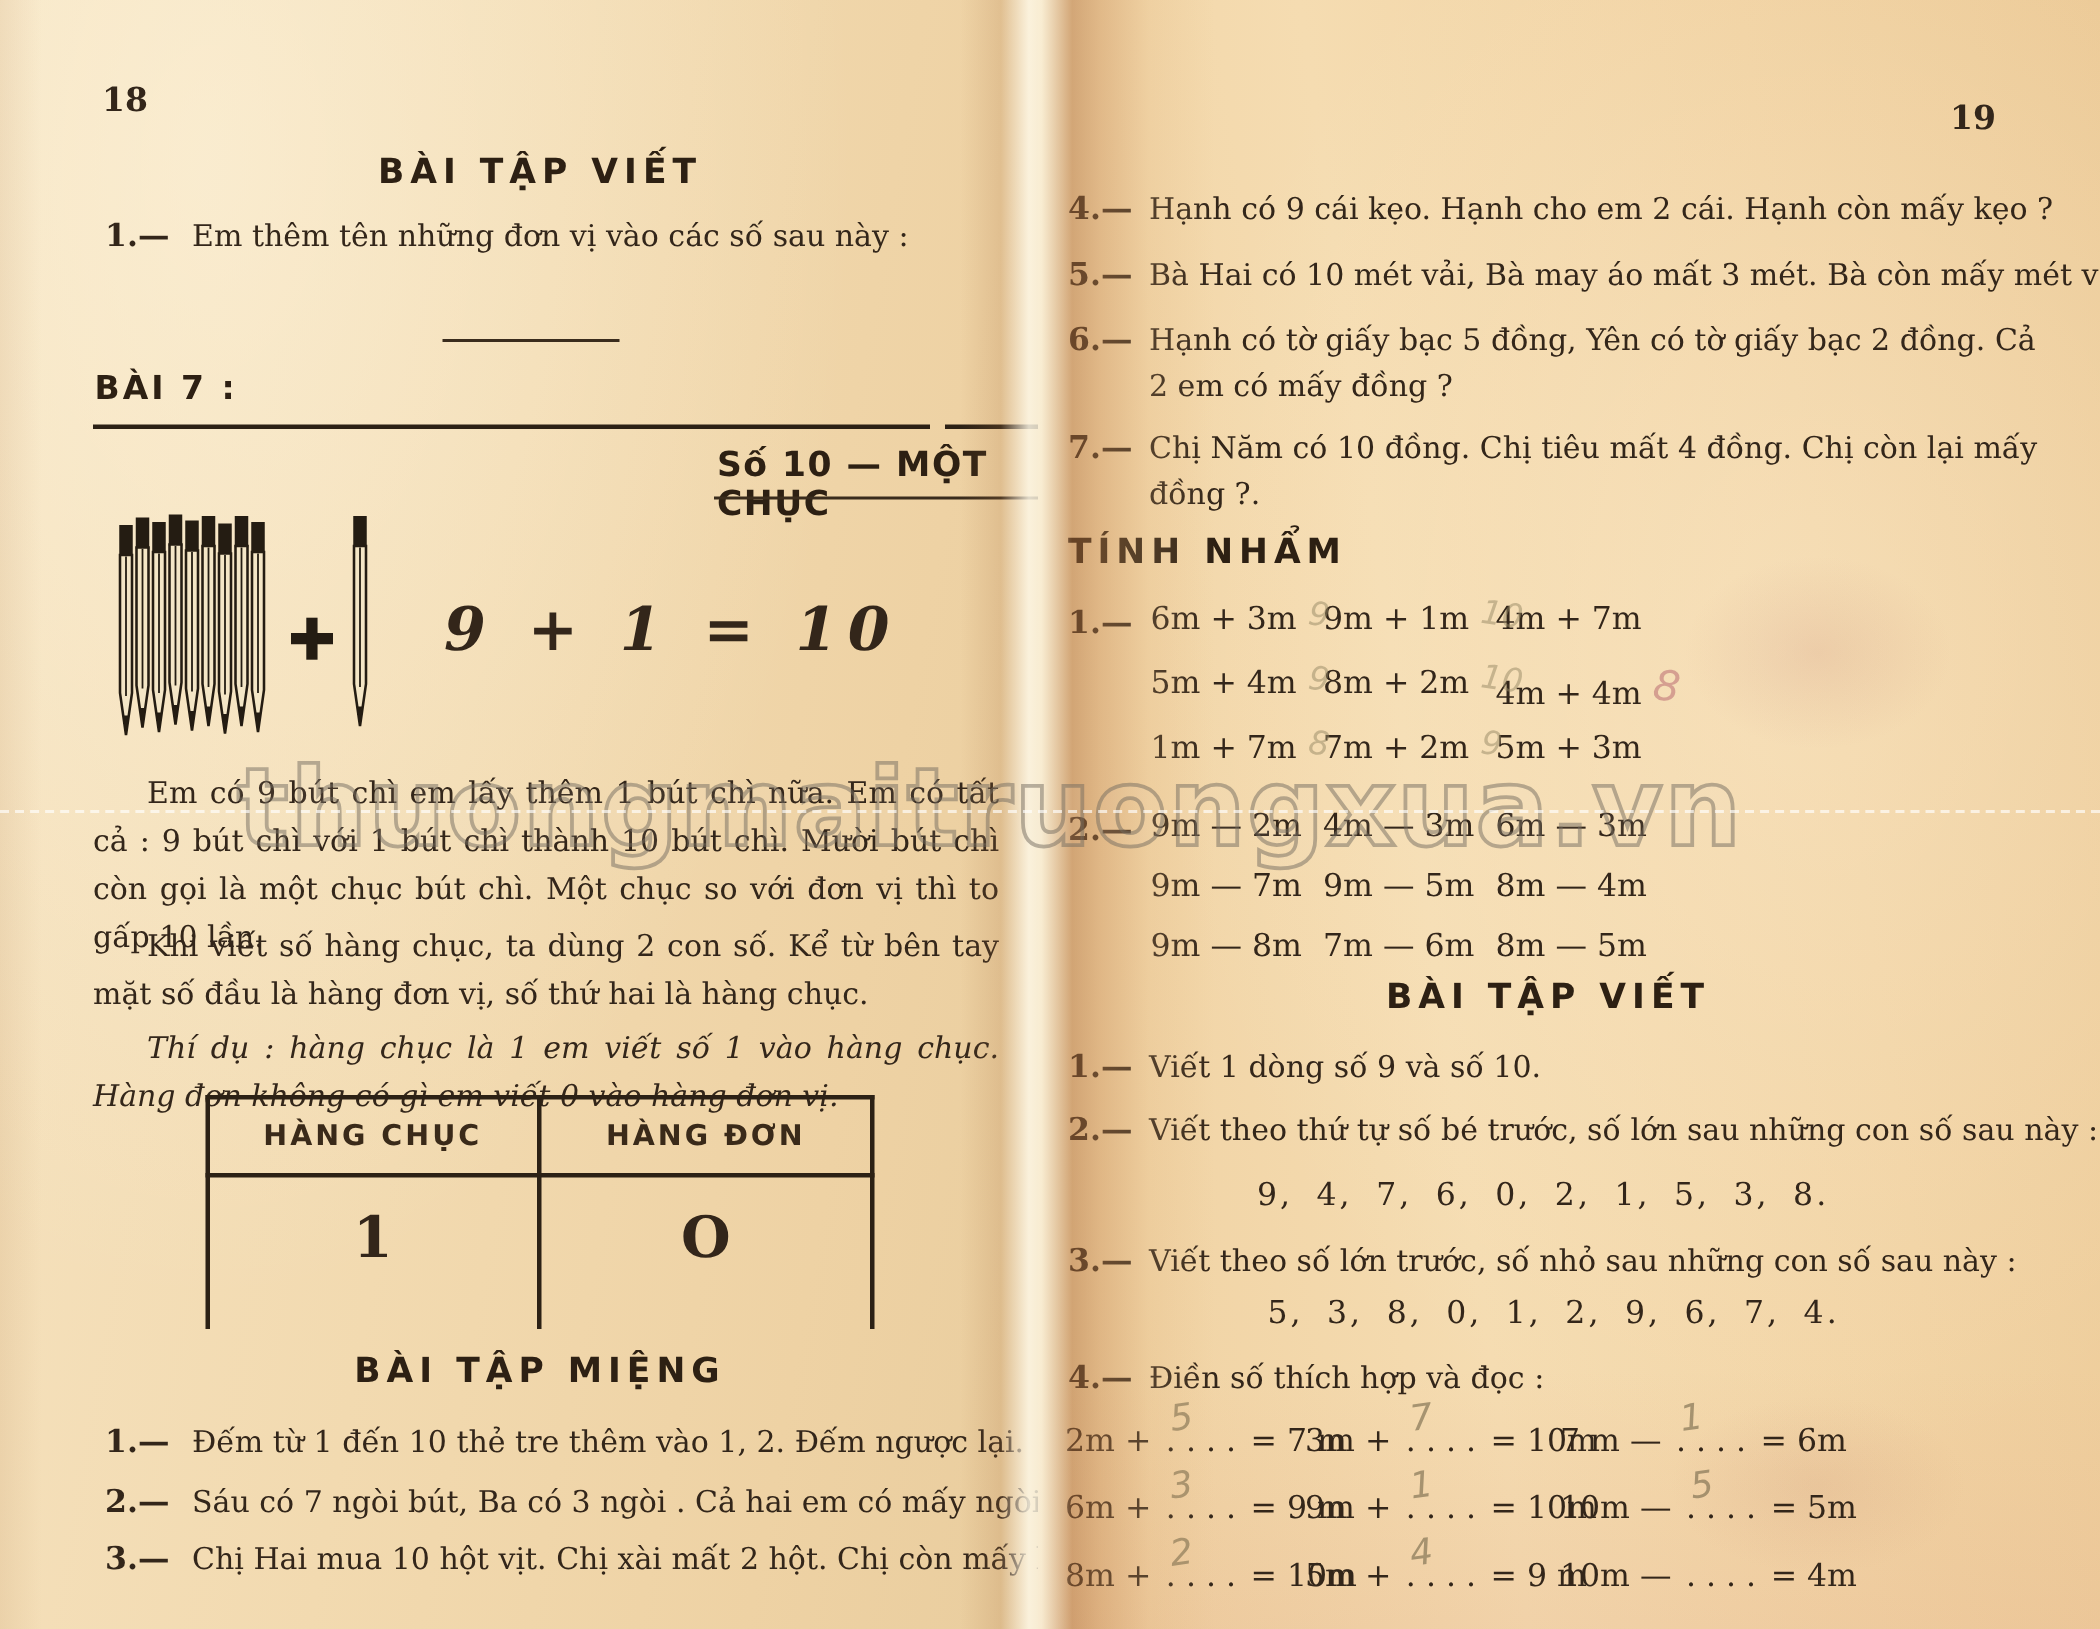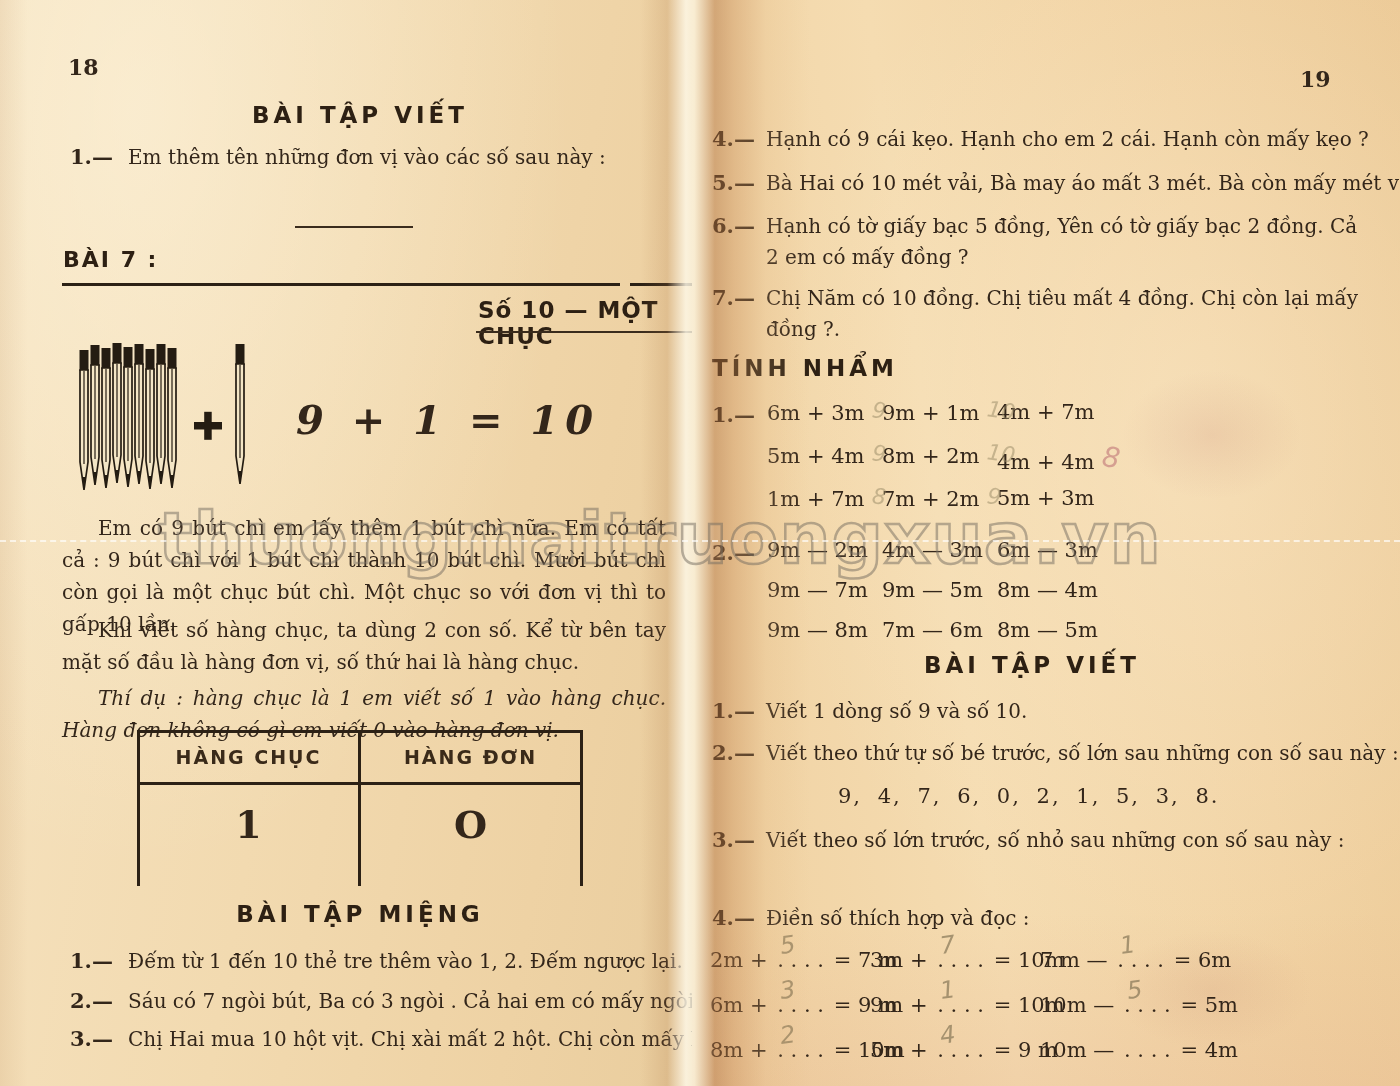--- a/index.html
+++ b/index.html
@@ -194,20 +194,21 @@
 
   <div class="abs num" style="left:712px;top:698px;">1.—</div>
   <div class="abs txt" style="left:766px;top:699px;">Viết 1 dòng số 9 và số 10.</div>
 
   <div class="abs num" style="left:712px;top:740px;">2.—</div>
   <div class="abs txt" style="left:766px;top:741px;">Viết theo thứ tự số bé trước, số lớn sau những con số sau này :</div>
   <div class="abs txt digits" style="left:838px;top:784px;font-size:21px;">9, 4, 7, 6, 0, 2, 1, 5, 3, 8.</div>
 
   <div class="abs num" style="left:712px;top:827px;">3.—</div>
   <div class="abs txt" style="left:766px;top:828px;">Viết theo số lớn trước, số nhỏ sau những con số sau này :</div>
+  <div class="abs txt digits" style="left:845px;top:863px;font-size:21px;">5, 3, 8, 0, 1, 2, 9, 6, 7, 4.</div>
 
   <div class="abs num" style="left:712px;top:905px;">4.—</div>
   <div class="abs txt" style="left:766px;top:906px;">Điền số thích hợp và đọc :</div>
 
   <div class="abs fgrid" style="left:710px;top:948px;">
     <span class="fcell"><span>2m +</span> <span class="blank"><span>. . . .</span><i class="hwf">5</i></span> <span>= 7 m</span></span>
     <span class="fcell"><span>3m +</span> <span class="blank"><span>. . . .</span><i class="hwf">7</i></span> <span>= 10m</span></span>
     <span class="fcell"><span>7 m —</span> <span class="blank"><span>. . . .</span><i class="hwf">1</i></span> <span>= 6m</span></span>
     <span class="fcell"><span>6m +</span> <span class="blank"><span>. . . .</span><i class="hwf">3</i></span> <span>= 9 m</span></span>
     <span class="fcell"><span>9m +</span> <span class="blank"><span>. . . .</span><i class="hwf">1</i></span> <span>= 10m</span></span>

